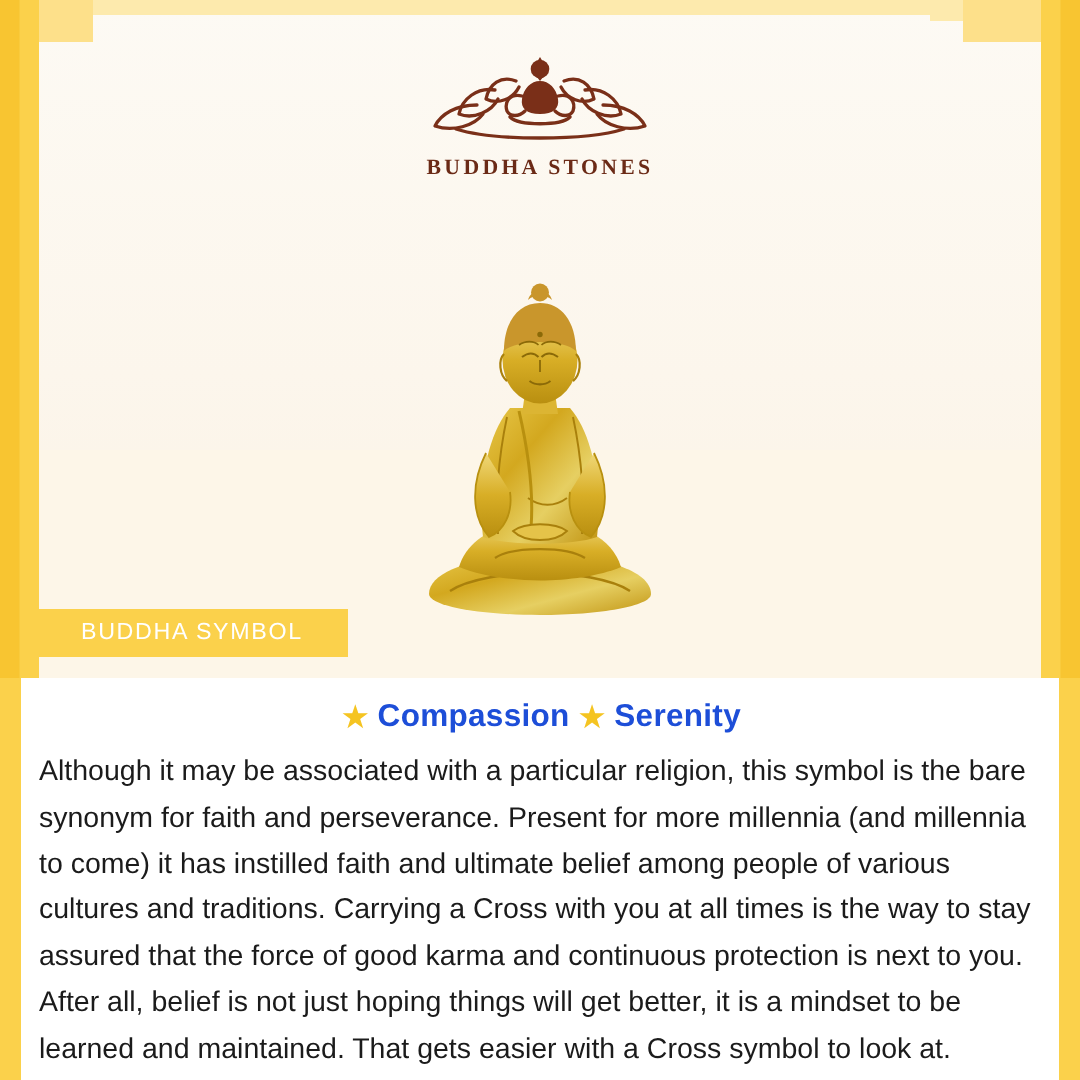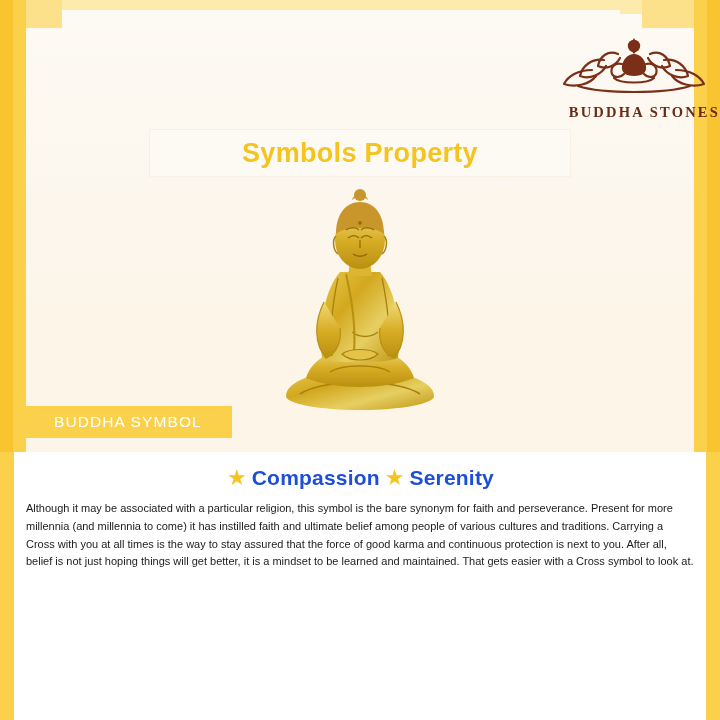--- a/index.html
+++ b/index.html
@@ -130,21 +130,21 @@
   }
 
   
   .logo-wrap {
     position: absolute;
     left: 0;
     right: 0;
     top: 24px;
     display: flex;
     flex-direction: column;
-    align-items: flex-end;
+    align-items: center;
   }
   .logo-mark {
     width: 172px;
     height: 72px;
     display: block;
   }
   .logo-text {
     margin-top: 8px;
     font-size: 14.5px;
     letter-spacing: 2.2px;
@@ -232,21 +232,21 @@
     font-weight: 700;
     letter-spacing: 0.2px;
   }
 
   
   .body-copy {
     position: absolute;
     left: 26px;
     right: 26px;
     top: 500px;
-    font-size: 11px;
+    font-size: 19px;
     line-height: 1.62;
     color: #1b1b1b;
     text-align: left;
   }
 </style>
 </head>
 <body>
 
 <div class="page">
 
@@ -290,23 +290,20 @@
 
         <path d="M44 46 C30 46 20 52 16 60 C28 64 42 60 48 52"></path>
         <path d="M128 46 C142 46 152 52 156 60 C144 64 130 60 124 52"></path>
 
         <path d="M30 62 C55 70 117 70 142 62"></path>
       </g>
     </svg>
     <div class="logo-text">BUDDHA STONES</div>
   </div>
 
-  <div class="title-banner">
-    <div class="title-banner-text">Symbols Property</div>
-  </div>
 
   <div class="buddha-wrap">
     <svg class="buddha-svg" viewBox="0 0 200 248">
       <defs>
         <linearGradient id="gold" x1="0" y1="0" x2="1" y2="1">
           <stop offset="0%" stop-color="#e8c84a"></stop>
           <stop offset="35%" stop-color="#d3a81f"></stop>
           <stop offset="65%" stop-color="#e6cf62"></stop>
           <stop offset="100%" stop-color="#c19412"></stop>
         </linearGradient>

